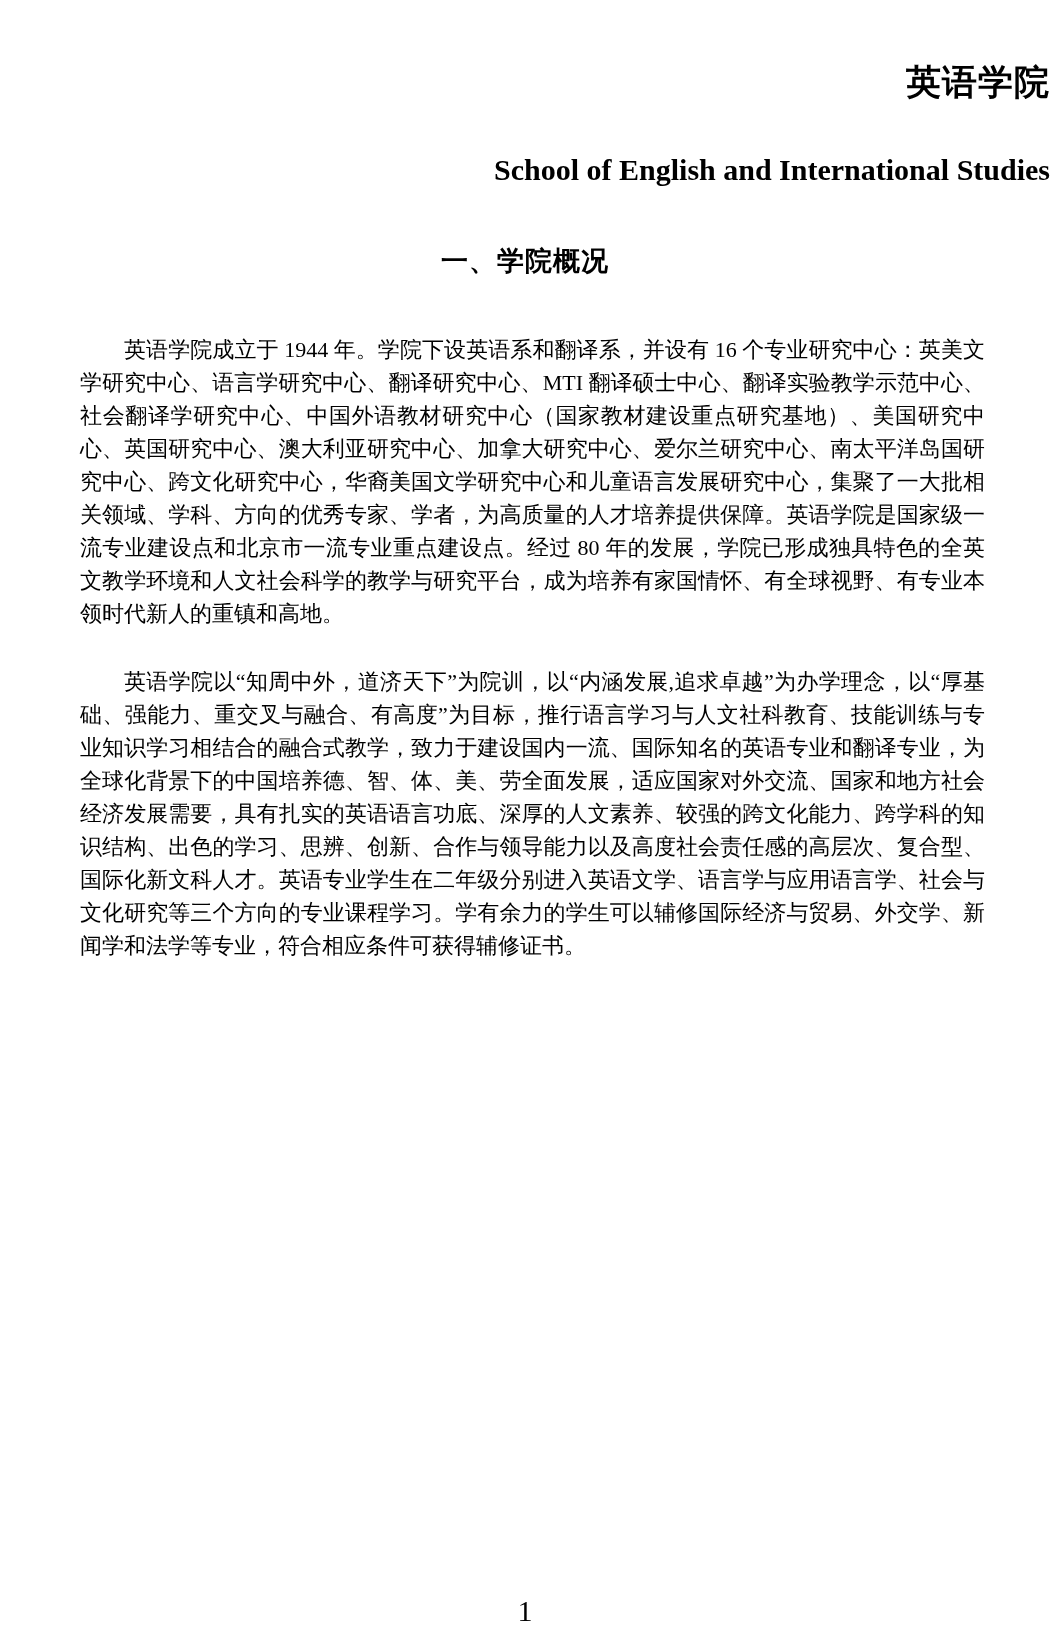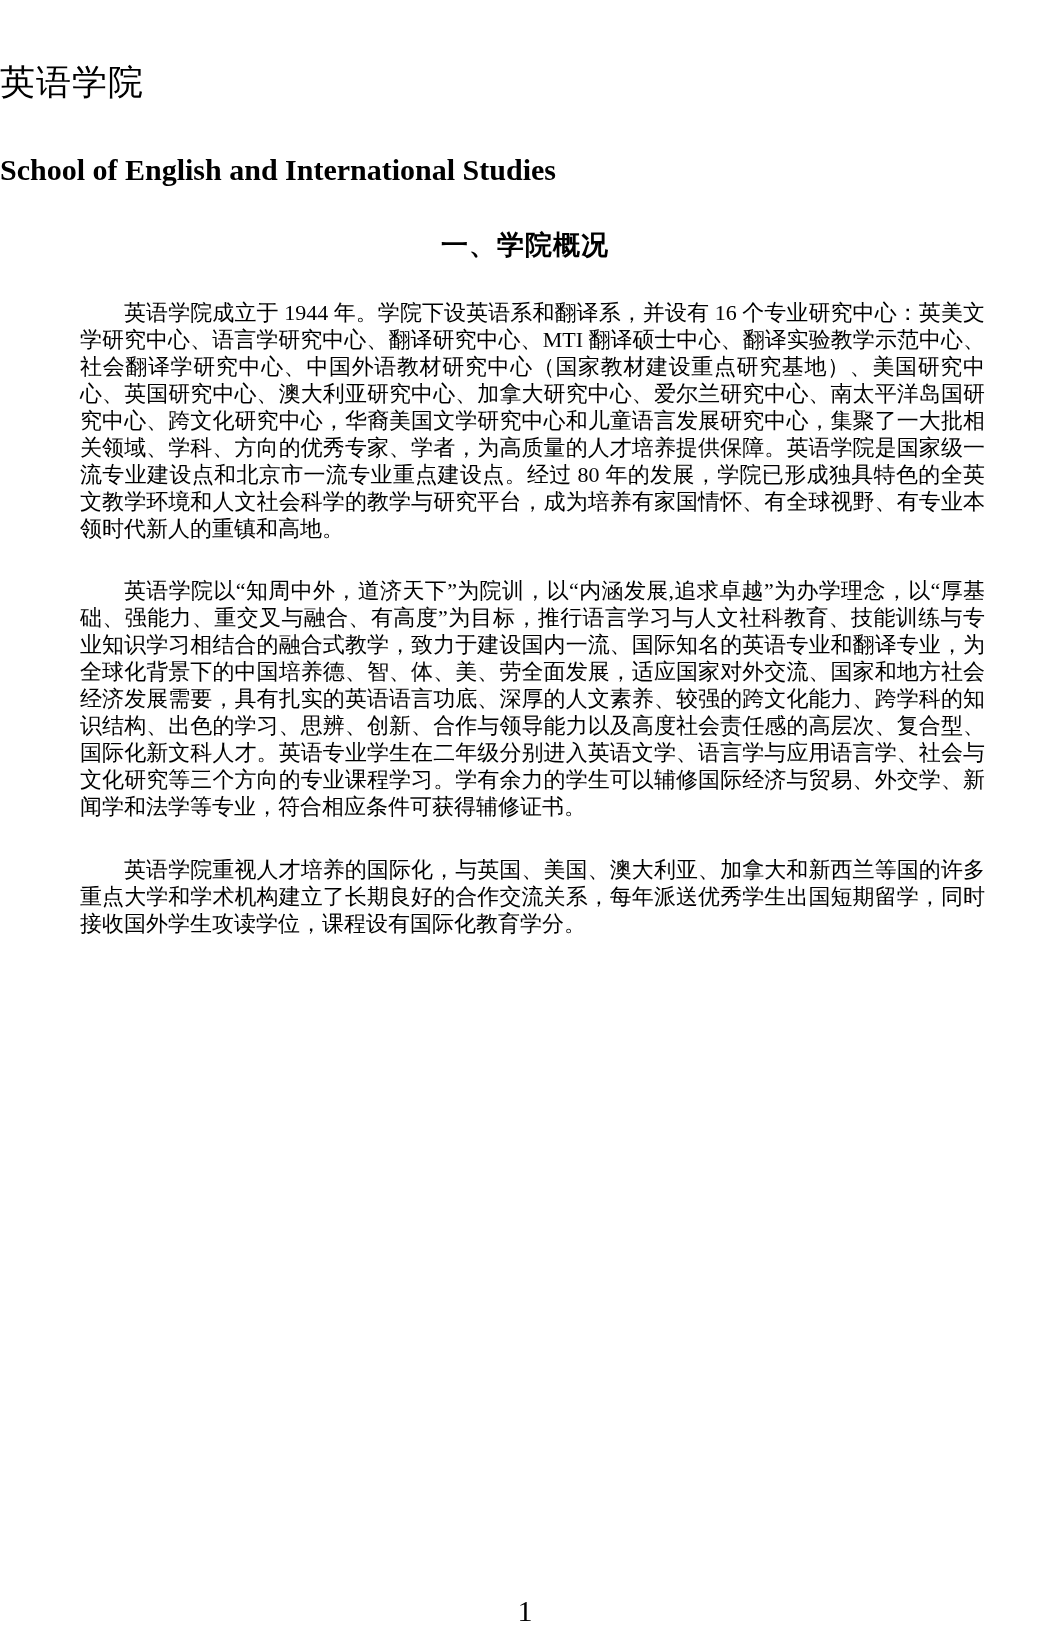--- a/index.html
+++ b/index.html
@@ -14,50 +14,50 @@
     margin: 0 auto;
     background: #ffffff;
     color: #000000;
     font-family: "Liberation Serif", "DejaVu Serif", serif;
     overflow: hidden;
     box-sizing: border-box;
   }
   .title-zh {
     margin: 0;
     padding-top: 64px;
-    text-align: left;
+    text-align: right;
     font-family: "Liberation Sans", "DejaVu Sans", sans-serif;
-    font-weight: normal;
+    font-weight: bold;
     font-size: 35px;
     line-height: 1;
     letter-spacing: 1px;
   }
   .title-en {
     margin: 56px 0 0 0;
-    text-align: left;
+    text-align: right;
     font-family: "Liberation Serif", "DejaVu Serif", serif;
     font-weight: bold;
     font-size: 30px;
     line-height: 1;
   }
   .section-heading {
-    margin: 47px 0 0 0;
+    margin: 63px 0 0 0;
     text-align: center;
     font-family: "Liberation Sans", "DejaVu Sans", sans-serif;
     font-weight: bold;
     font-size: 27px;
     line-height: 1;
     letter-spacing: 1px;
   }
   .content {
-    margin-top: 40px;
+    margin-top: 58px;
     padding-left: 80px;
     padding-right: 65px;
     font-size: 22px;
-    line-height: 27px;
+    line-height: 33px;
     text-align: justify;
   }
   .para {
     margin: 0 0 35.4px 0;
     text-indent: 2em;
     text-align: justify;
     word-break: break-all;
   }
   .page-number {
     position: absolute;
@@ -76,17 +76,16 @@
 <div class="page">
   <h1 class="title-zh">英语学院</h1>
 
   <h2 class="title-en">School of English and International Studies</h2>
 
   <h3 class="section-heading">一、学院概况</h3>
 
   <div class="content" id="paragraphs">
       <p class="para">英语学院成立于 1944 年。学院下设英语系和翻译系，并设有 16 个专业研究中心：英美文学研究中心、语言学研究中心、翻译研究中心、MTI 翻译硕士中心、翻译实验教学示范中心、社会翻译学研究中心、中国外语教材研究中心（国家教材建设重点研究基地）、美国研究中心、英国研究中心、澳大利亚研究中心、加拿大研究中心、爱尔兰研究中心、南太平洋岛国研究中心、跨文化研究中心，华裔美国文学研究中心和儿童语言发展研究中心，集聚了一大批相关领域、学科、方向的优秀专家、学者，为高质量的人才培养提供保障。英语学院是国家级一流专业建设点和北京市一流专业重点建设点。经过 80 年的发展，学院已形成独具特色的全英文教学环境和人文社会科学的教学与研究平台，成为培养有家国情怀、有全球视野、有专业本领时代新人的重镇和高地。</p>
       <p class="para">英语学院以“知周中外，道济天下”为院训，以“内涵发展,追求卓越”为办学理念，以“厚基础、强能力、重交叉与融合、有高度”为目标，推行语言学习与人文社科教育、技能训练与专业知识学习相结合的融合式教学，致力于建设国内一流、国际知名的英语专业和翻译专业，为全球化背景下的中国培养德、智、体、美、劳全面发展，适应国家对外交流、国家和地方社会经济发展需要，具有扎实的英语语言功底、深厚的人文素养、较强的跨文化能力、跨学科的知识结构、出色的学习、思辨、创新、合作与领导能力以及高度社会责任感的高层次、复合型、国际化新文科人才。英语专业学生在二年级分别进入英语文学、语言学与应用语言学、社会与文化研究等三个方向的专业课程学习。学有余力的学生可以辅修国际经济与贸易、外交学、新闻学和法学等专业，符合相应条件可获得辅修证书。</p>
-      <p class="para">英语学院重视人才培养的国际化，与英国、美国、澳大利亚、加拿大和新西兰等国的许多重点大学和学术机构建立了长期良好的合作交流关系，每年派送优秀学生出国短期留学，同时接收国外学生攻读学位，课程设有国际化教育学分。</p>
     </div>
 
   <div class="page-number">1</div>
 </div>
 
 </body></html>

